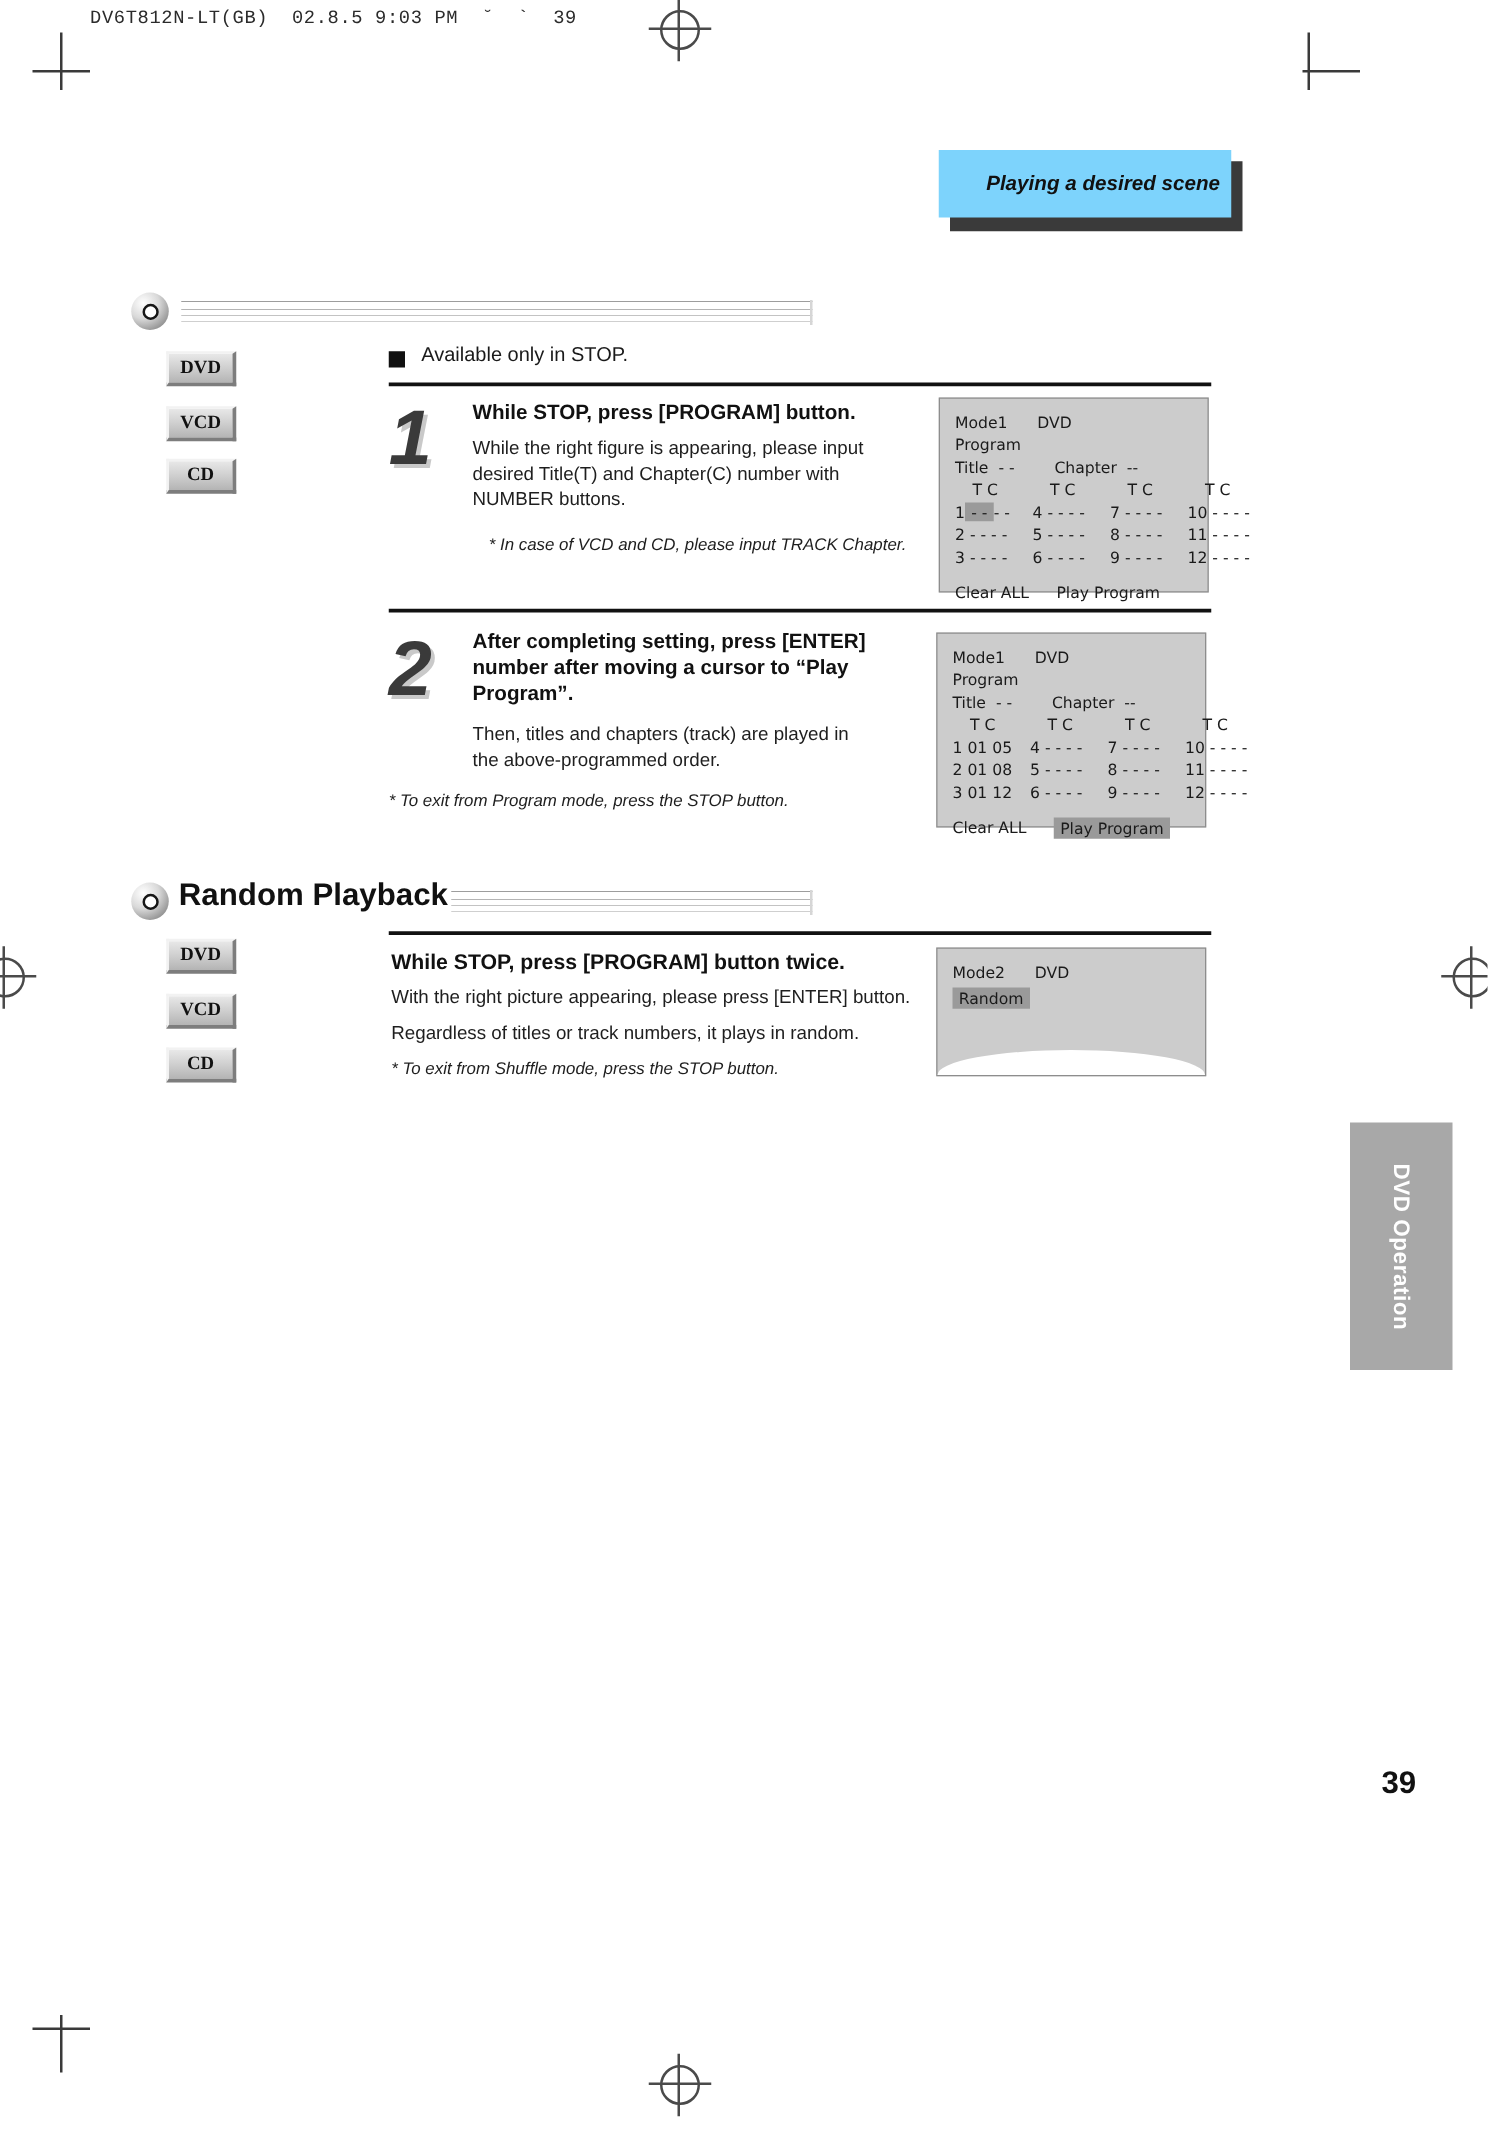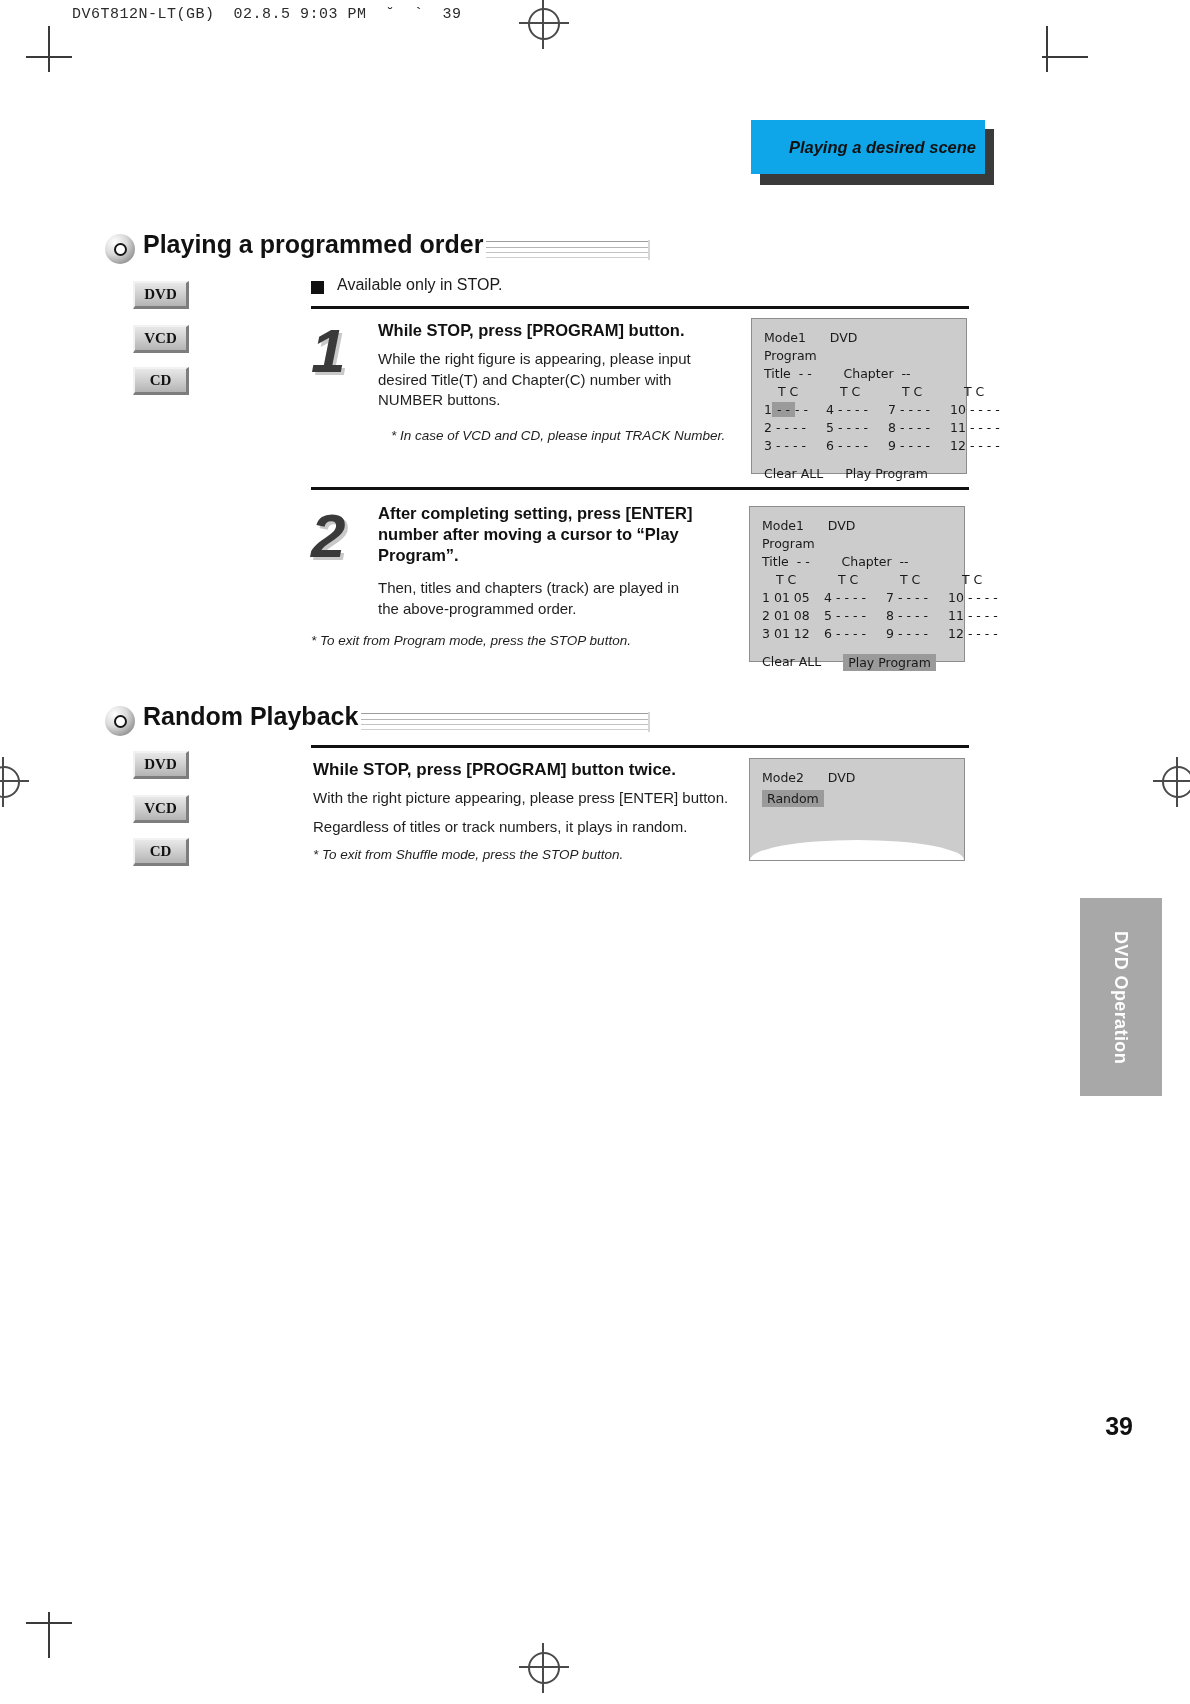--- a/index.html
+++ b/index.html
@@ -63,21 +63,21 @@
     left: 9px;
     top: 9px;
     width: 234px;
     height: 56px;
     background: #3a3a3a;
   }
   .banner {
     position: relative;
     width: 234px;
     height: 54px;
-    background: #0ea5e9;
+    background: #7dd3fc;
     display: flex;
     align-items: center;
     justify-content: flex-end;
     box-sizing: border-box;
     padding-right: 9px;
   }
   .banner-title {
     font-size: 16.5px;
     font-weight: bold;
     font-style: italic;
@@ -311,37 +311,36 @@
 <div class="banner-wrap">
   <div class="banner-shadow"></div>
   <div class="banner">
     <span class="banner-title">Playing a desired scene</span>
   </div>
 </div>
 
 <div class="section-head" style="left:105px; top:230px; width:545px;">
   <span class="sec-bullet"></span>
   <span class="sec-rules" style="left:40px; right:0;"></span>
-  <span class="sec-title">Playing a programmed order</span>
 </div>
 
 <div class="badge" style="left:133px; top:281px;">DVD</div>
 <div class="badge" style="left:133px; top:325px;">VCD</div>
 <div class="badge" style="left:133px; top:367px;">CD</div>
 
 <div class="bullet-line" style="left:311px; top:276px;">
   <span class="bullet-sq"></span>
   <span>Available only in STOP.</span>
 </div>
 
 <div class="rule-thick" style="left:311px; top:306px; width:658px;"></div>
 <div class="step-num" style="left:311px; top:320px;">1</div>
 <div class="step-title" style="left:378px; top:320px; width:348px;">While STOP, press [PROGRAM] button.</div>
 <div class="step-body" style="left:378px; top:349px; width:330px;">While the right figure is appearing, please input desired Title(T) and Chapter(C) number with NUMBER buttons.</div>
-<div class="step-note" style="left:391px; top:427px; width:345px;">* In case of VCD and CD, please input TRACK Number.</div>
+<div class="step-note" style="left:391px; top:427px; width:345px;">* In case of VCD and CD, please input TRACK Chapter.</div>
 
 <div class="osd" style="left:751px; top:318px; width:216px; height:156px;">
   <div class="osd-line"><span>Mode1</span>      <span>DVD</span></div>
   <div class="osd-line">Program</div>
   <div class="osd-line"><span>Title</span>  <span>- -</span>        <span>Chapter</span>  <span>--</span></div>
   <div class="osd-grid" style="margin-top:1px;">
     <span class="osd-cell" style="padding-left:14px;">T C</span>
     <span class="osd-cell" style="padding-left:14px;">T C</span>
     <span class="osd-cell" style="padding-left:14px;">T C</span>
     <span class="osd-cell" style="padding-left:14px;">T C</span>

